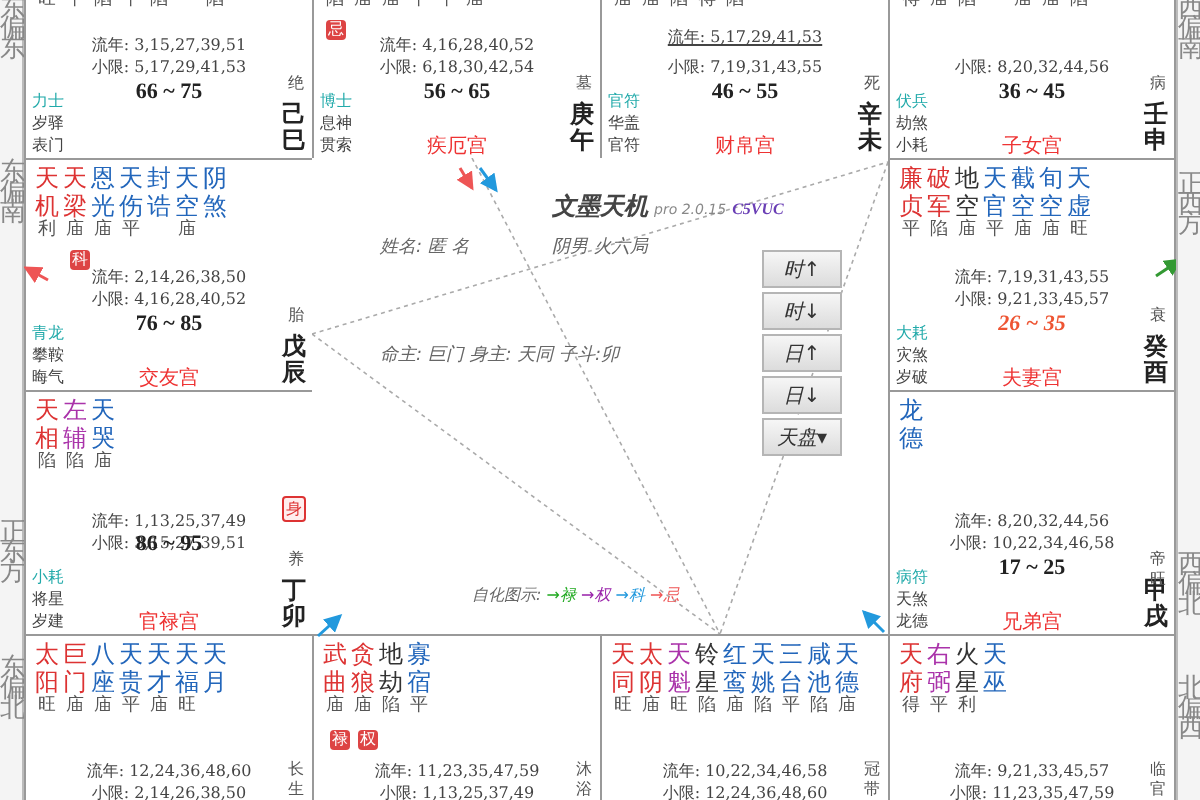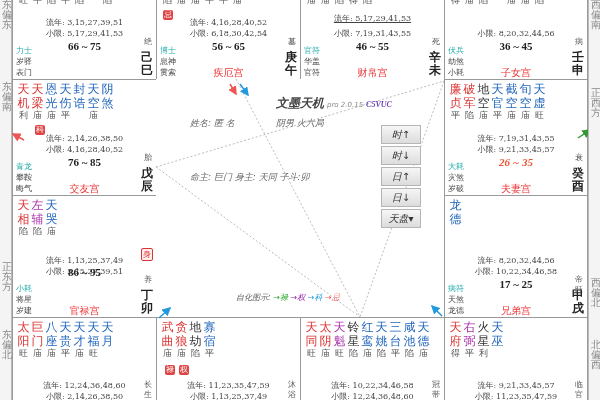--- a/index.html
+++ b/index.html
@@ -2,21 +2,21 @@
 <html><head>
 <meta charset="utf-8">
 <style>
   * { box-sizing: border-box; margin: 0; padding: 0; }
   html, body { width: 600px; height: 400px; overflow: hidden; background: #ffffff; }
   body { font-family: "DejaVu Sans", "Liberation Sans", sans-serif; position: relative; color: #333; }
 
   .side { position: absolute; top: 0; width: 12px; height: 400px; background: #f4f4f4; }
   .side.left { left: 0; border-right: 1px solid #bbb; }
   .side.right { right: 0; border-left: 1px solid #bbb; }
-  .dir { position: absolute; width: 12px; font-size: 10px; line-height: 10px; color: #888; text-align: right; }
+  .dir { position: absolute; width: 12px; font-size: 13px; line-height: 10px; color: #888; text-align: right; }
 
   .chart { position: absolute; left: 12px; top: 0; width: 576px; height: 400px; }
   .palace { position: absolute; border: 1px solid #999; background: #fff; overflow: hidden; }
 
   .stars { position: absolute; left: 4px; top: 2px; display: flex; gap: 1px; }
   .star { display: flex; flex-direction: column; align-items: center; width: 13px; }
   .star .c { font-size: 12px; line-height: 14px; }
   .star .b { font-size: 9px; line-height: 11px; color: #555; }
   .hua { display: inline-block; font-size: 8px; line-height: 10px; color: #fff; background: #d44; border-radius: 2px; padding: 0 1px; margin-top: 1px; }
 

